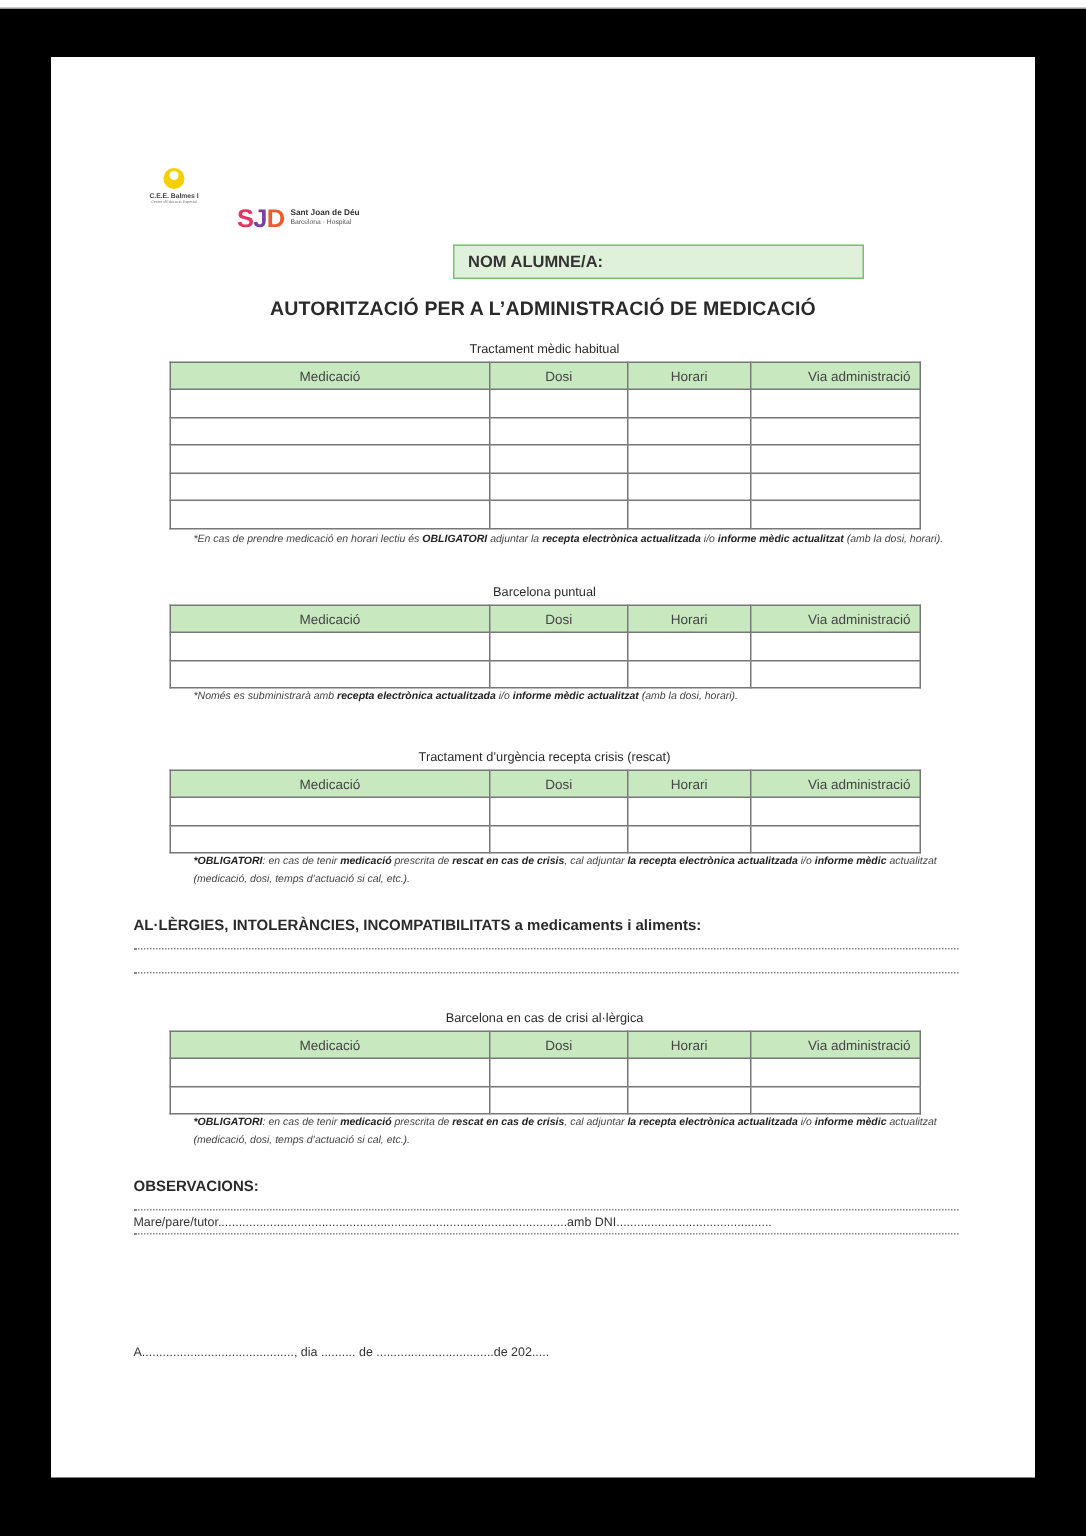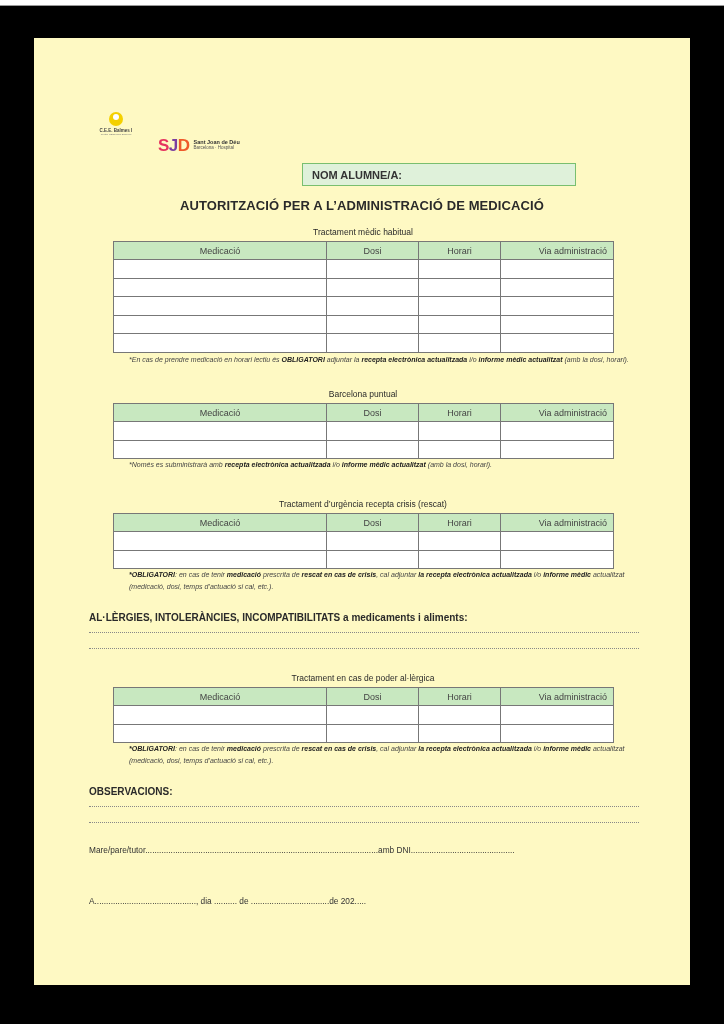--- a/index.html
+++ b/index.html
@@ -1,19 +1,19 @@
 <!DOCTYPE html>
 <html><head>
 <meta charset="utf-8">
 <style>
   * { box-sizing: border-box; margin: 0; padding: 0; }
   html, body { width: 724px; height: 1024px; background: #000; overflow: hidden; }
   body { position: relative; font-family: "Liberation Sans", sans-serif; color: #222; }
   .topline { position: absolute; left: 0; top: 0; width: 724px; height: 6px; background: #fff; border-bottom: 1px solid #999; }
-  .page { position: absolute; left: 34px; top: 38px; width: 656px; height: 947px; background: #fef9c3; }
+  .page { position: absolute; left: 34px; top: 38px; width: 656px; height: 947px; background: #ffffff; }
   .abs { position: absolute; }
 
   
   .logo-cee { left: 52px; top: 74px; width: 60px; text-align: center; }
   .cee-circle { width: 14px; height: 14px; margin: 0 auto; border-radius: 50%; background: #f4d000; position: relative; }
   .cee-circle::after { content: ""; position: absolute; left: 4px; top: 2px; width: 6px; height: 6px; border-radius: 50%; background: #fff; }
   .cee-name { font-size: 4.5px; font-weight: bold; color: #444; margin-top: 2px; white-space: nowrap; }
   .cee-sub { font-size: 2.5px; color: #777; white-space: nowrap; }
   .logo-sjd { left: 124px; top: 99px; display: flex; align-items: center; }
   .sjd-mark { font-size: 17px; font-weight: bold; letter-spacing: -0.5px; line-height: 1; }
@@ -187,21 +187,21 @@
       </tbody>
     </table>
   <div class="abs note" style="top:531px;"><b>*OBLIGATORI</b><span>: en cas de tenir </span><b>medicació</b><span> prescrita de </span><b>rescat en cas de crisis</b><span>, cal adjuntar </span><b>la recepta electrònica actualitzada</b><span> i/o </span><b>informe mèdic</b><span> actualitzat (medicació, dosi, temps d’actuació si cal, etc.).</span></div>
 
   <div class="abs section-head" style="top:574px;">
     <span>AL·LÈRGIES, INTOLERÀNCIES, INCOMPATIBILITATS</span><span style="font-weight:bold;"> a medicaments i aliments:</span>
   </div>
   <div class="abs dotline" style="top:594px;"></div>
   <div class="abs dotline" style="top:610px;"></div>
 
-  <div class="abs sec-title" style="top:635px;">Tractament en cas de poder al·lèrgica</div>
+  <div class="abs sec-title" style="top:635px;">Barcelona en cas de crisi al·lèrgica</div>
   <table class="med" style="top:649px;">
       <colgroup>
         <col class="c1">
         <col class="c2">
         <col class="c3">
         <col class="c4">
       </colgroup>
       <thead>
         <tr>
           <th style="text-align: center;">Medicació</th>
@@ -224,18 +224,18 @@
           <td></td>
         </tr>
       </tbody>
     </table>
   <div class="abs note" style="top:705px;"><b>*OBLIGATORI</b><span>: en cas de tenir </span><b>medicació</b><span> prescrita de </span><b>rescat en cas de crisis</b><span>, cal adjuntar </span><b>la recepta electrònica actualitzada</b><span> i/o </span><b>informe mèdic</b><span> actualitzat (medicació, dosi, temps d’actuació si cal, etc.).</span></div>
 
   <div class="abs section-head" style="top:748px;">OBSERVACIONS:</div>
   <div class="abs dotline" style="top:768px;"></div>
   <div class="abs dotline" style="top:784px;"></div>
 
-  <div class="abs para" style="top:806px;">
+  <div class="abs para" style="top:770px;">
     <div style="white-space:nowrap; overflow:hidden;">Mare/pare/tutor.....................................................................................................amb DNI.............................................</div>
   </div>
   <div class="abs para" style="top:857px;">A............................................, dia .......... de ..................................de 202.....</div>
 
 </div>
 
 </body></html>

